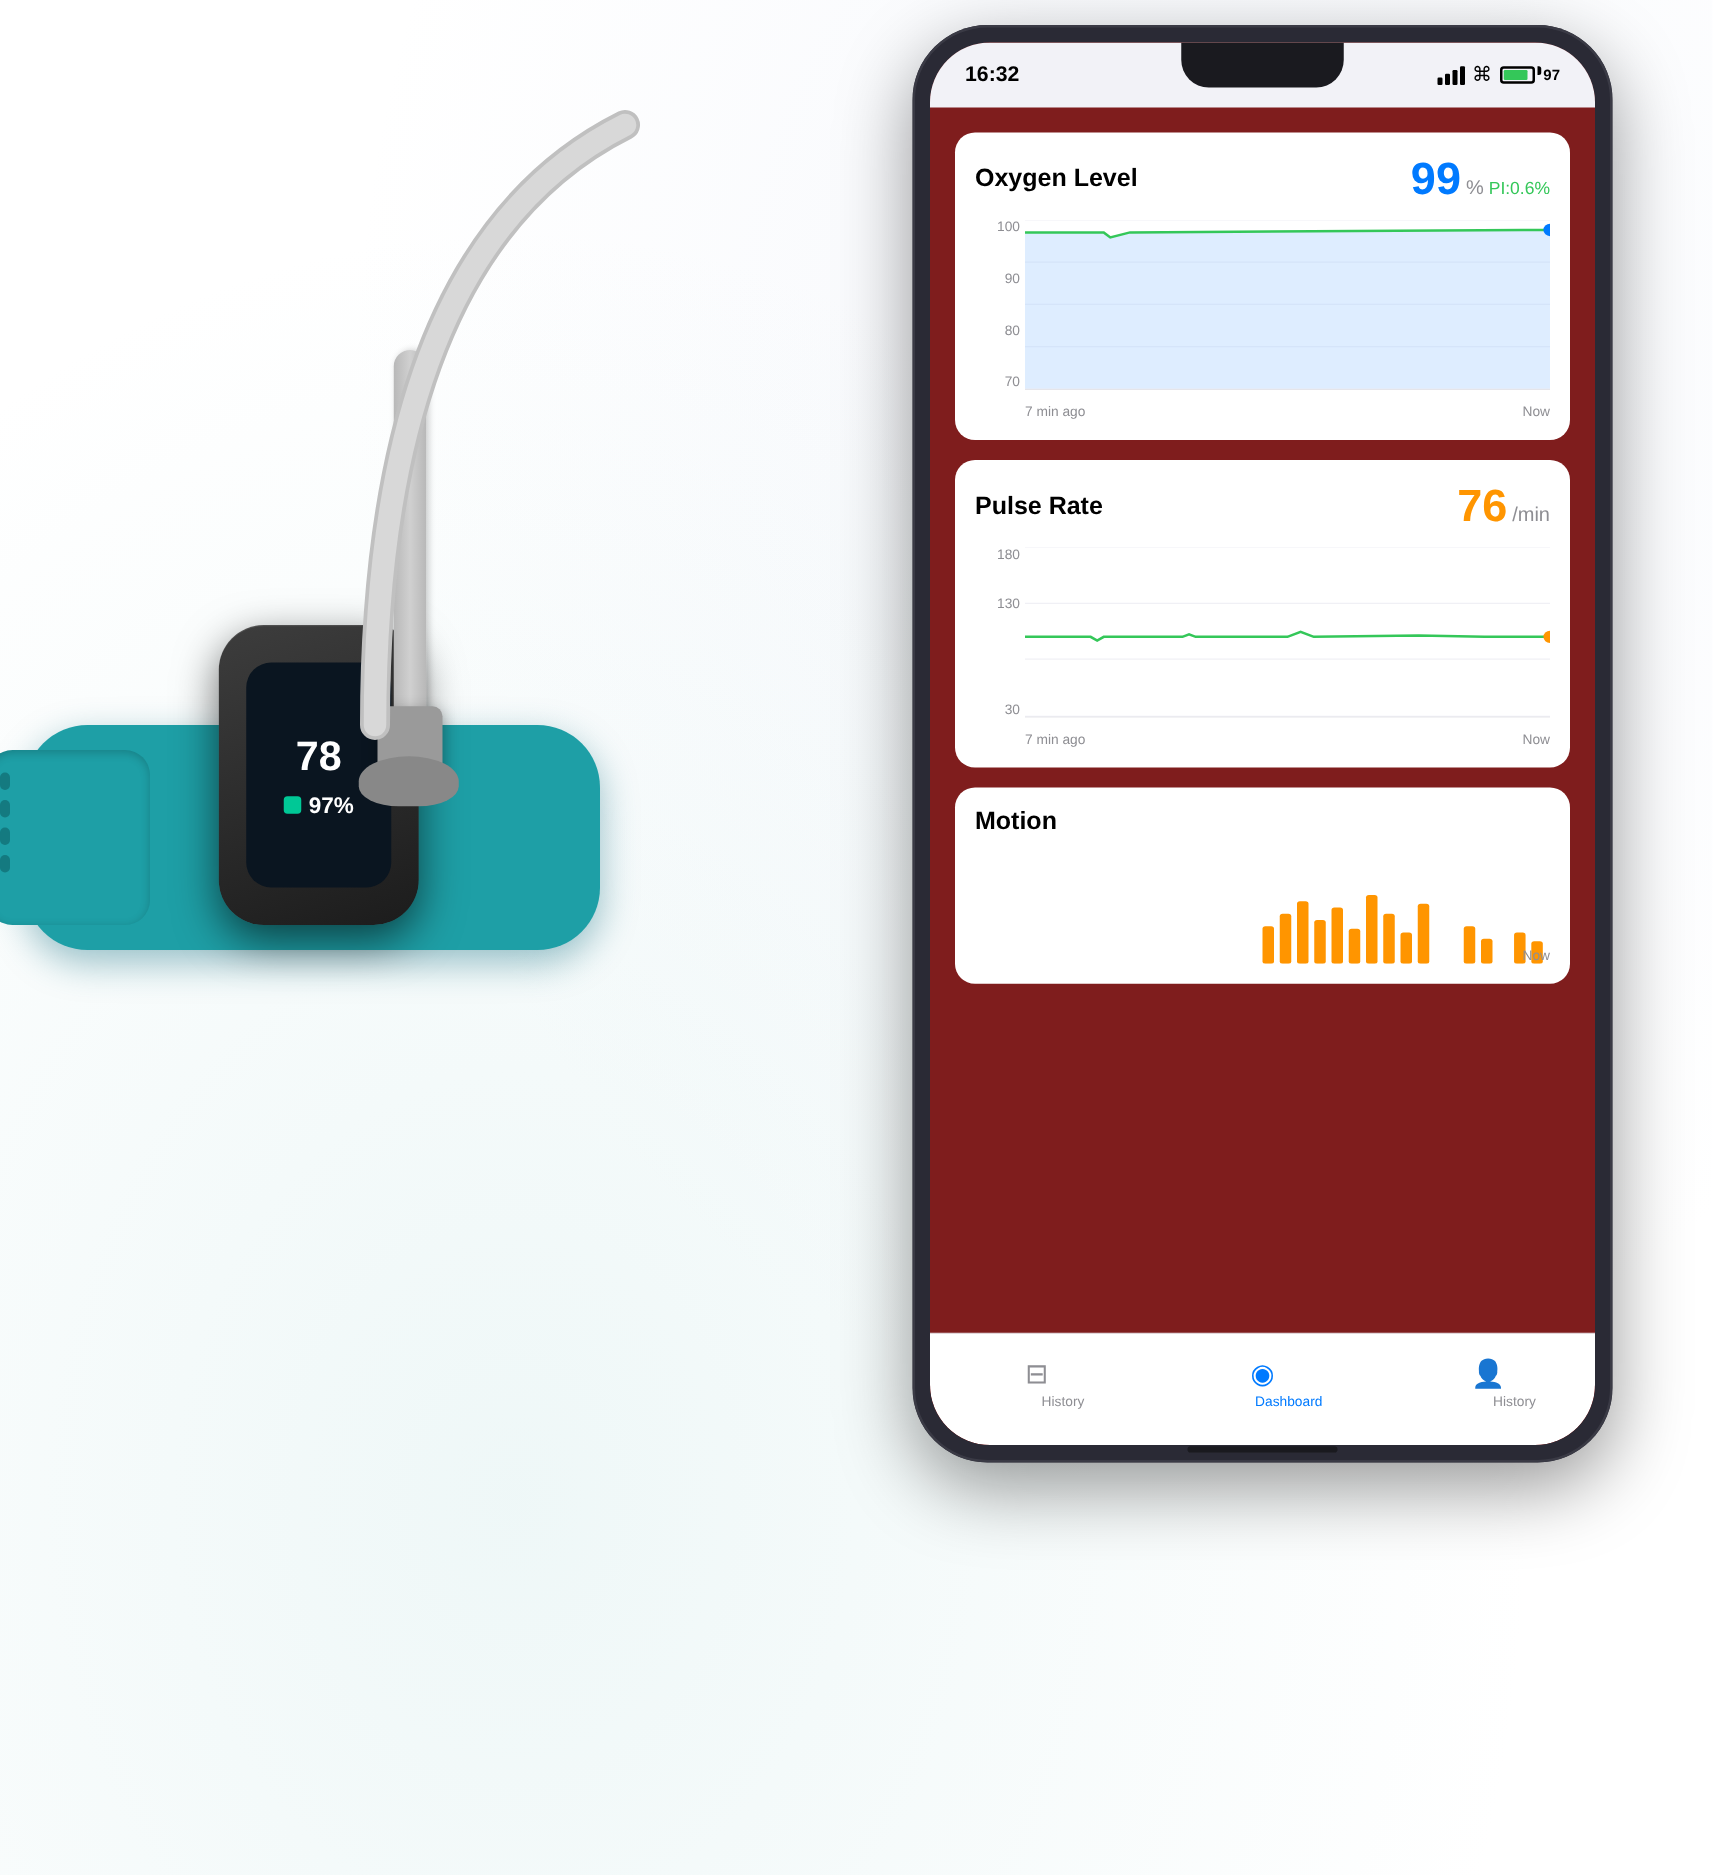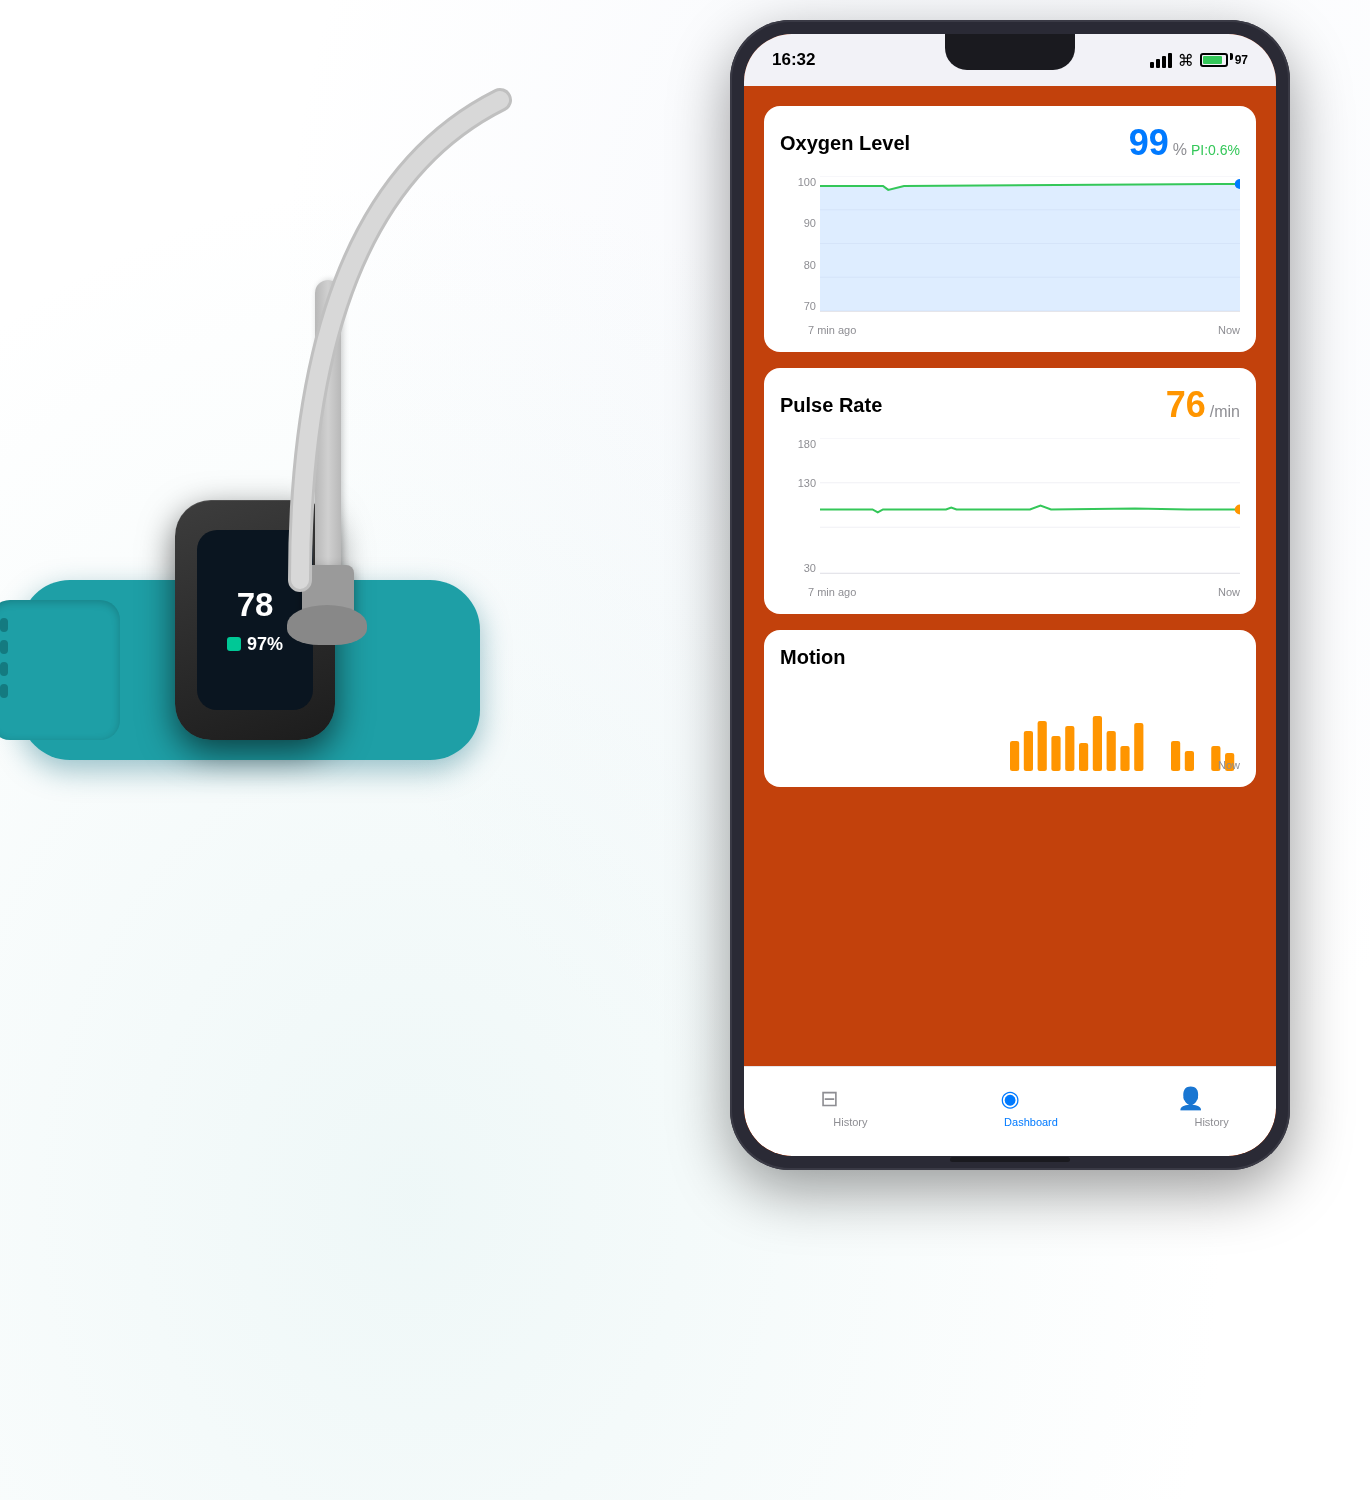--- a/index.html
+++ b/index.html
@@ -31,21 +31,21 @@
       background: #2a2a35;
       border-radius: 60px;
       box-shadow: 0 20px 60px rgba(0,0,0,0.4), inset 0 0 0 2px #3a3a45;
     }
     .phone-screen {
       position: absolute;
       top: 14px;
       left: 14px;
       right: 14px;
       bottom: 14px;
-      background: #c2410c;
+      background: #7f1d1d;
       border-radius: 48px;
       overflow: hidden;
     }
 
     
     .status-bar {
       height: 52px;
       background: #f2f2f7;
       display: flex;
       align-items: center;
@@ -268,21 +268,21 @@
     .chart-area {
       position: absolute;
       left: 40px;
       right: 0;
       top: 0;
       bottom: 24px;
       border-bottom: 1px solid #e5e5ea;
     }
     .chart-labels-x {
       position: absolute;
-      left: 28px;
+      left: 40px;
       right: 0;
       bottom: 0;
       display: flex;
       justify-content: space-between;
     }
     .chart-label-x {
       font-size: 11px;
       color: #8e8e93;
     }
 

